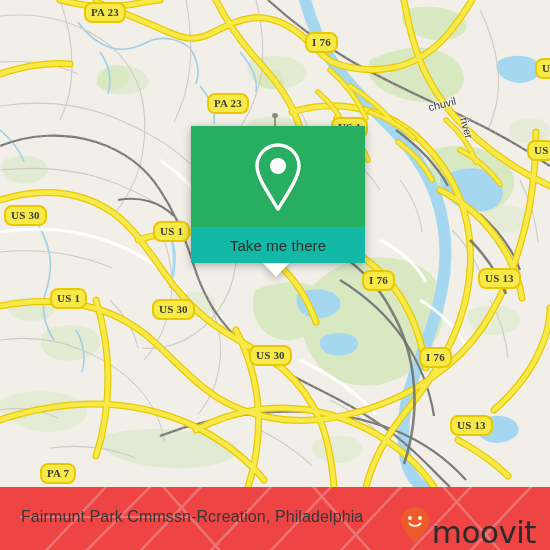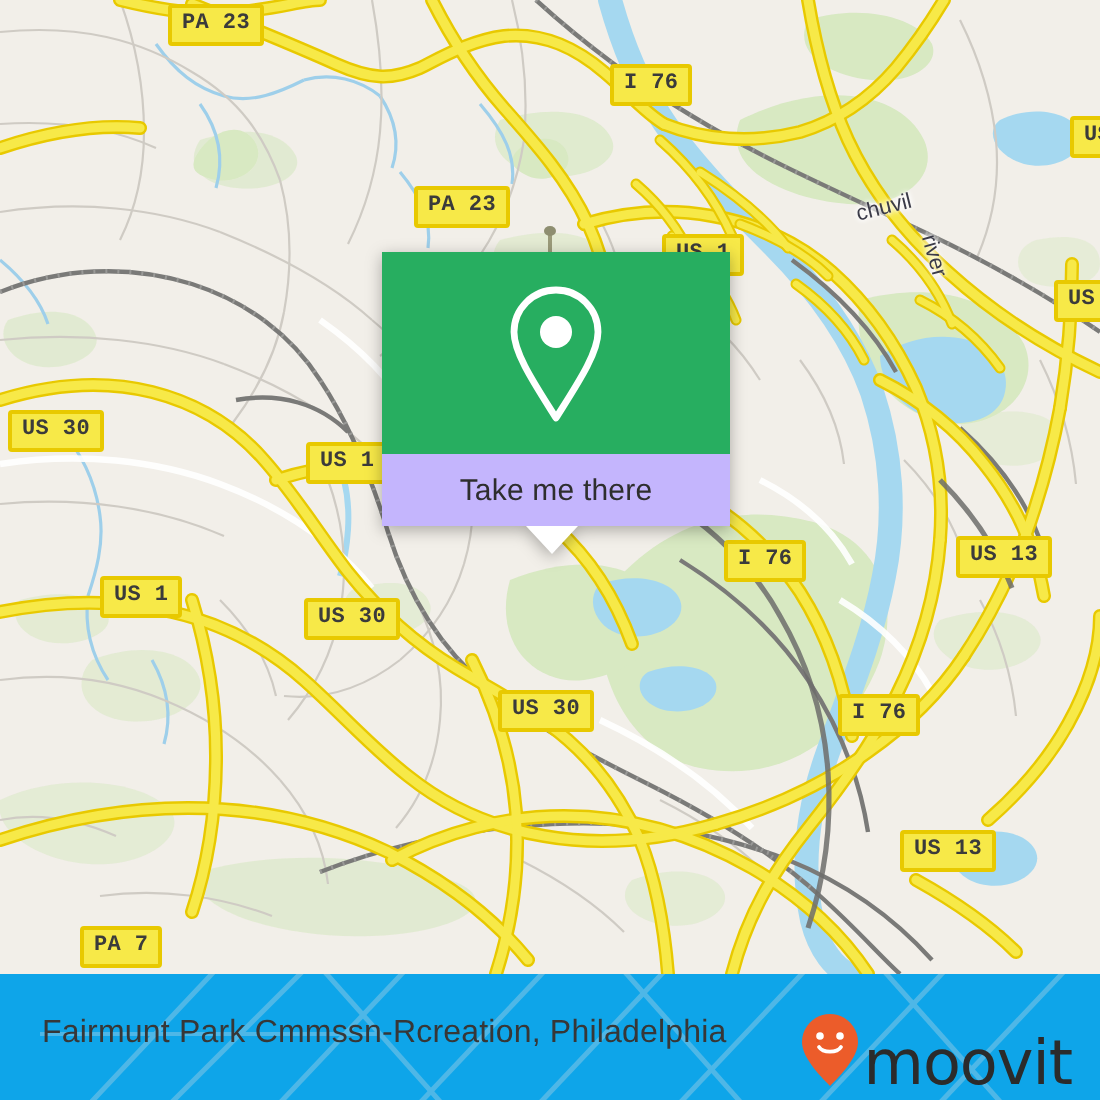--- a/index.html
+++ b/index.html
@@ -28,25 +28,25 @@
     background: #f2efe9;
   }
   #map-svg { display:block; width:550px; height:487px; }
 
   
   .shield {
     position: absolute;
     background: #f8e71c;
     background: #f7e948;
     border: 2px solid #e8c900;
-    border-radius: 2px;
+    border-radius: 8px;
     color: #3b3b3b;
     font-size: 11px;
     font-weight: bold;
-    font-family: Liberation Mono, monospace;
+    font-family: Liberation Serif, serif;
     line-height: 14px;
     padding: 1px 5px 2px 5px;
     white-space: nowrap;
     letter-spacing: 0.2px;
     box-sizing: border-box;
   }
 
   
   .river-label {
     position: absolute;
@@ -80,21 +80,21 @@
     filter: drop-shadow(0 2px 4px rgba(0,0,0,0.30));
   }
   #popup-green {
     background: #27ae60;
     height: 101px;
     display: flex;
     align-items: center;
     justify-content: center;
   }
   #popup-white {
-    background: #c4b5fd;
+    background: #14b8a6;
     height: 36px;
     display: flex;
     align-items: center;
     justify-content: center;
   }
   #popup-label {
     font-size: 15px;
     color: #2e2e2e;
     font-family: "Liberation Sans", sans-serif;
     letter-spacing: 0.1px;
@@ -127,21 +127,21 @@
     border-radius: 50%;
   }
 
   
   #footer {
     position: absolute;
     left: 0;
     top: 487px;
     width: 550px;
     height: 63px;
-    background: #0ea5e9;
+    background: #ef4444;
     overflow: hidden;
   }
   #footer-watermark {
     position: absolute;
     left:0; top:-10px;
     width: 550px; height: 80px;
     opacity: 0.30;
   }
   #footer-inner {
     position: relative;

